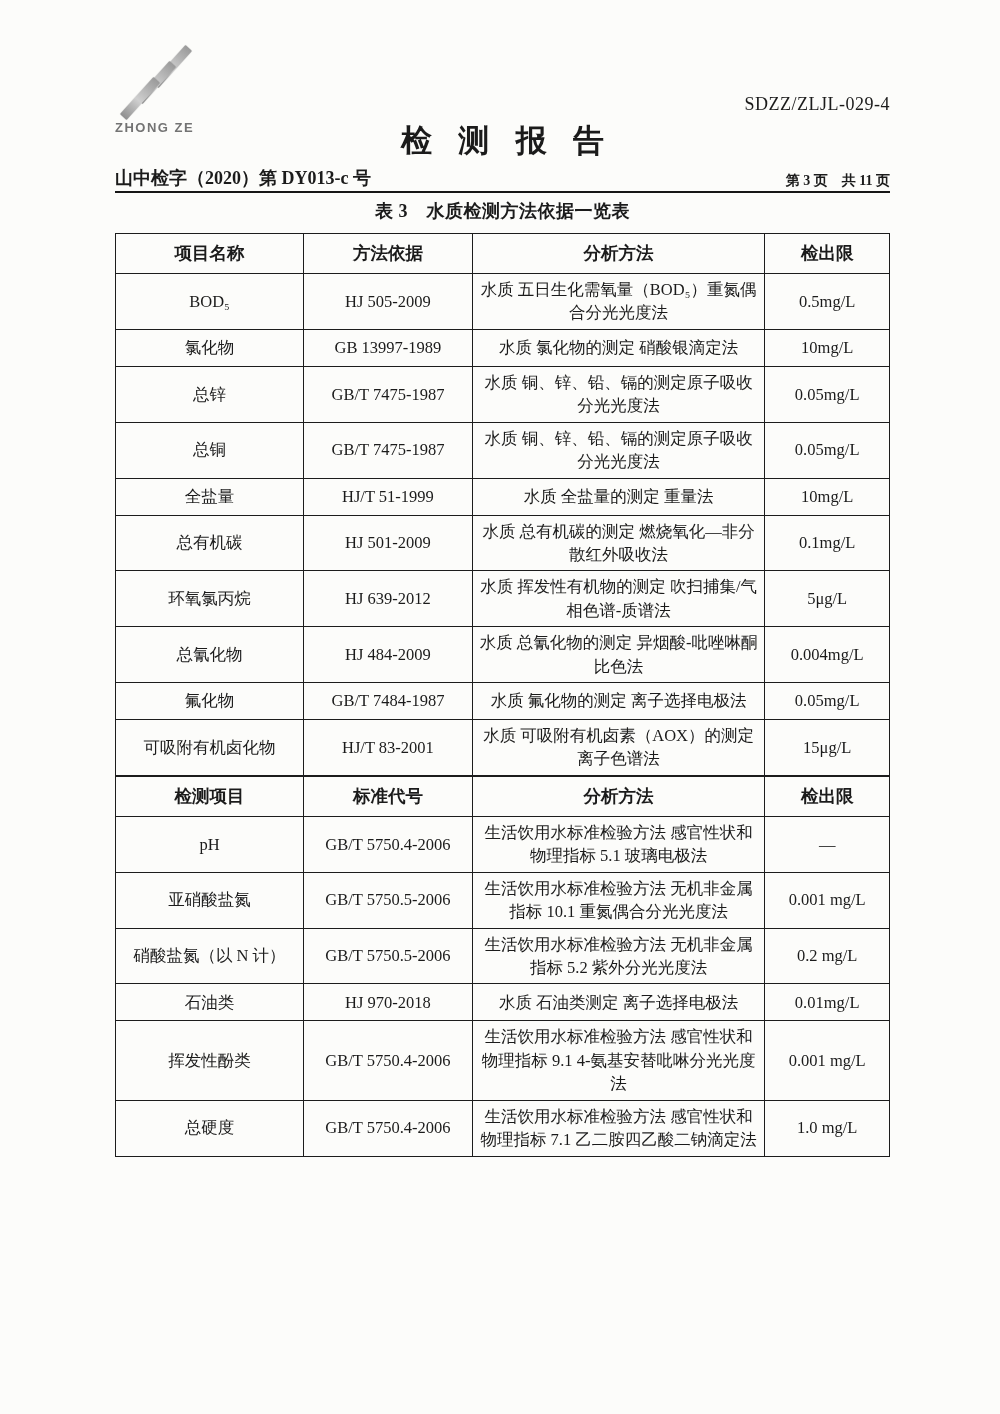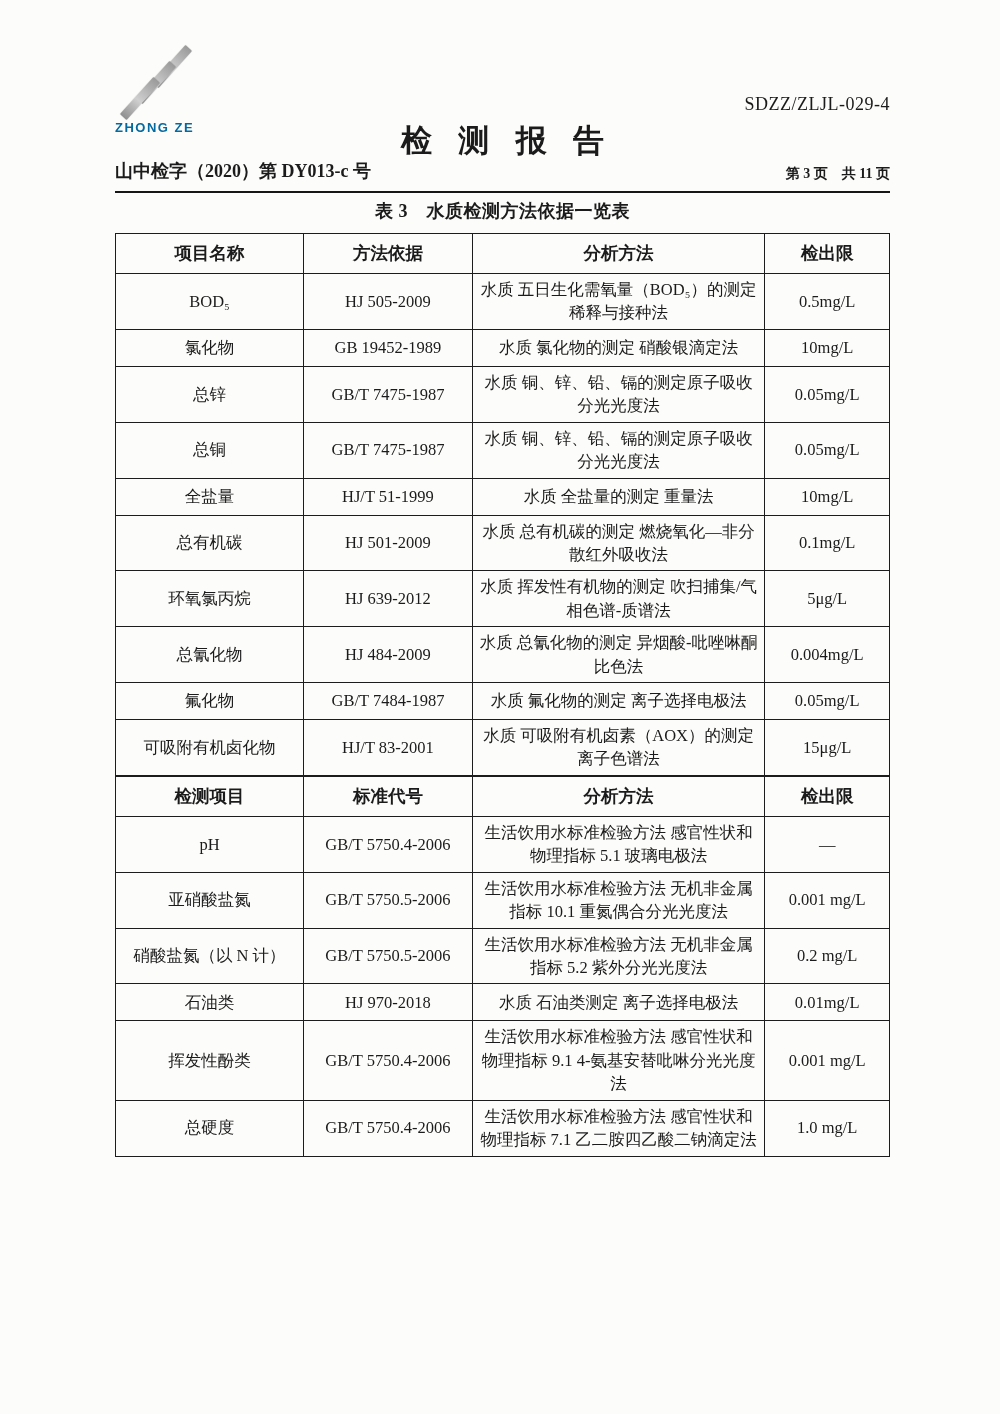--- a/index.html
+++ b/index.html
@@ -25,37 +25,37 @@
     border-radius: 1px;
     box-shadow: 0 0 1px rgba(0,0,0,.25);
   }
   .logo-bar.b1 { left: 32px; top: 6px; }
   .logo-bar.b2 { left: 16px; top: 22px; }
   .logo-bar.b3 { left: 0px;  top: 38px; }
   .logo-text {
     margin-top: 6px;
     font-family: "Liberation Sans", sans-serif;
     font-weight: bold; font-size: 13px; letter-spacing: 1.5px;
-    color: #0369a1;
+    color: #737373;
   }
   .doc-code {
     position: absolute; top: 94px; right: 0;
     font-weight: normal; font-size: 18px; letter-spacing: .5px;
   }
   .page-title {
     position: absolute; top: 120px; left: 0; right: 0;
     text-align: center;
     font-size: 31px; font-weight: bold;
     letter-spacing: 0.85em; text-indent: 0.85em;
   }
   .header-bottom {
     position: absolute; left: 0; right: 0; bottom: 0;
     display: flex; justify-content: space-between; align-items: flex-end;
     border-bottom: 2.5px solid #161616;
-    padding-bottom: 8px;
+    padding-bottom: 1px;
   }
   .report-number { font-weight: bold; font-size: 18px; }
   .page-indicator { font-weight: bold; font-size: 14px; margin-left: 28px; }
   
   .table-caption {
     text-align: center; font-weight: bold; font-size: 18px;
     margin-top: 6px; margin-bottom: 10px;
     letter-spacing: .5px;
   }
   table.method-table {
@@ -113,26 +113,26 @@
         <th>项目名称</th>
         <th>方法依据</th>
         <th>分析方法</th>
         <th>检出限</th>
       </tr>
     </thead>
     <tbody>
       <tr>
         <td>BOD₅</td>
         <td>HJ 505-2009</td>
-        <td>水质 五日生化需氧量（BOD₅）的测定稀释与接种法</td>
+        <td>水质 五日生化需氧量（BOD₅）重氮偶合分光光度法</td>
         <td>0.5mg/L</td>
       </tr>
       <tr>
         <td>氯化物</td>
-        <td>GB 19452-1989</td>
+        <td>GB 13997-1989</td>
         <td>水质 氯化物的测定 硝酸银滴定法</td>
         <td>10mg/L</td>
       </tr>
       <tr>
         <td>总锌</td>
         <td>GB/T 7475-1987</td>
         <td>水质 铜、锌、铅、镉的测定原子吸收分光光度法</td>
         <td>0.05mg/L</td>
       </tr>
       <tr>

